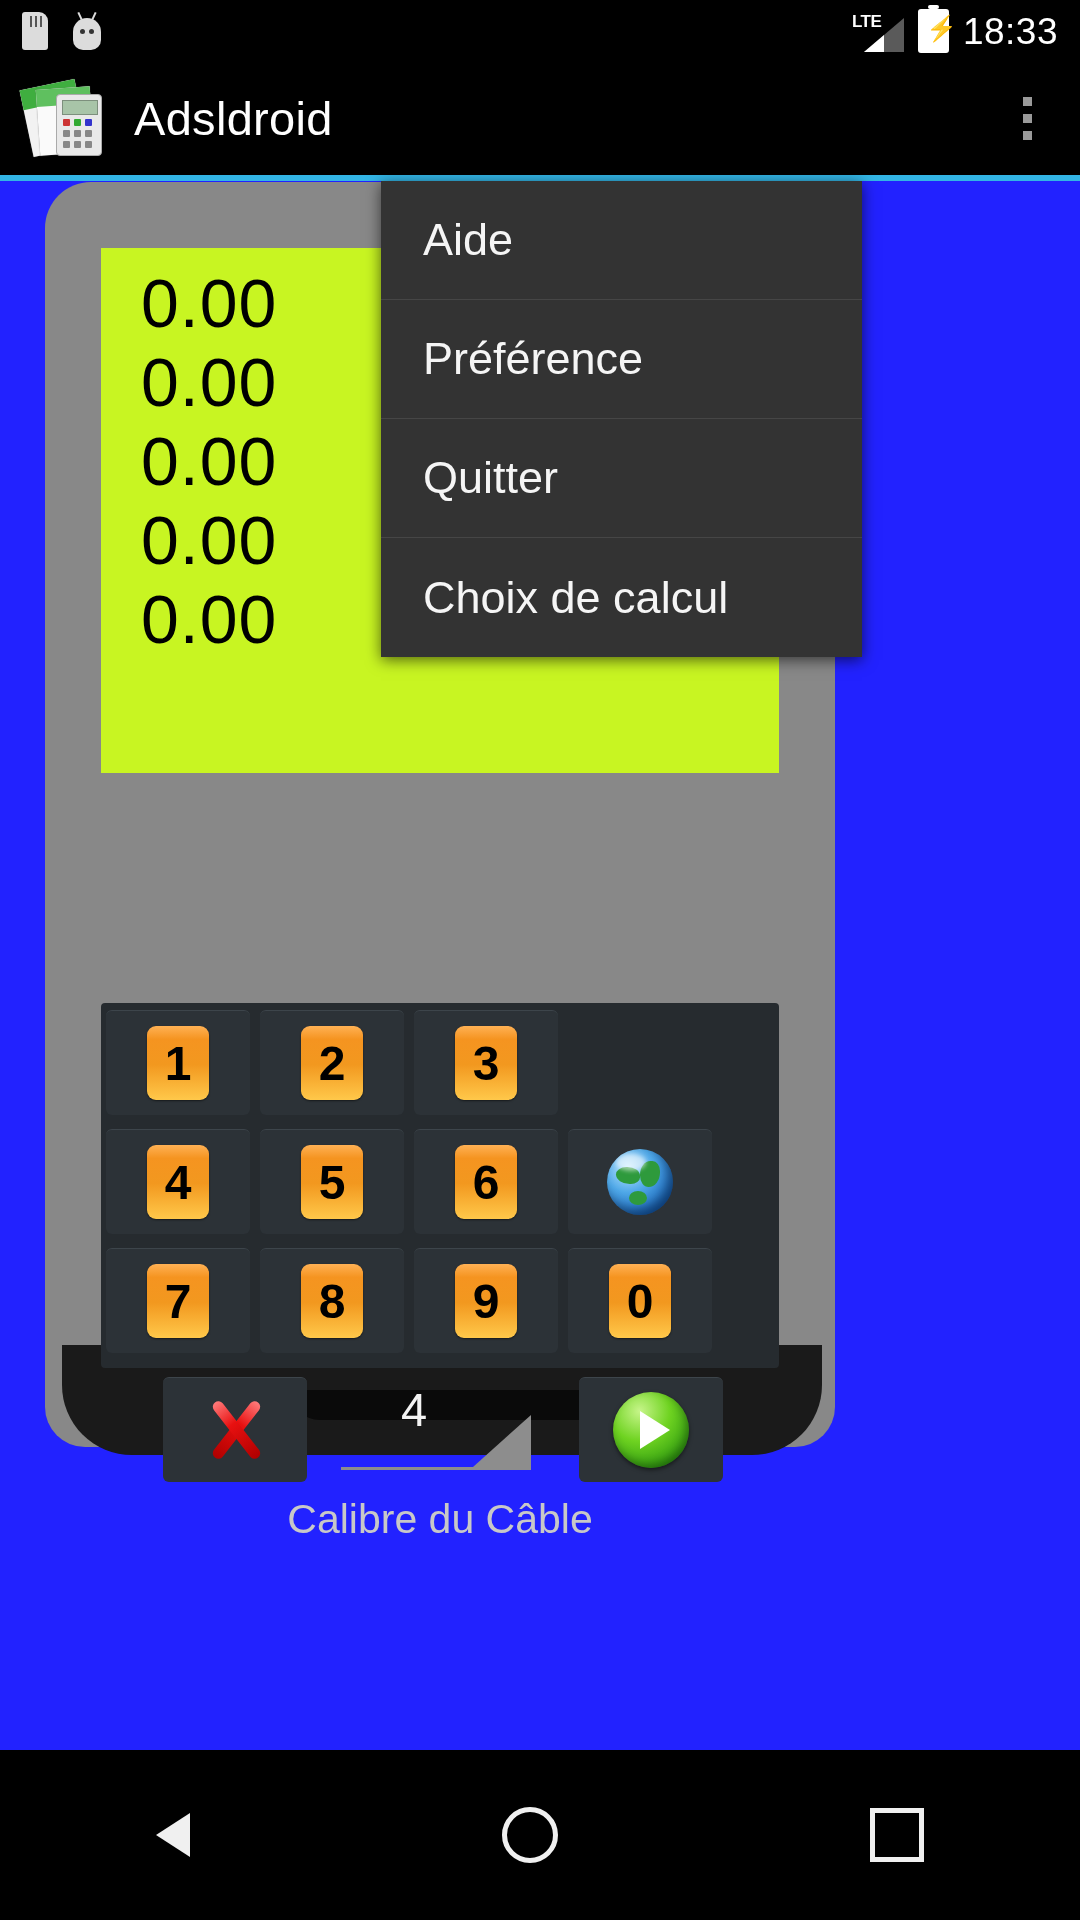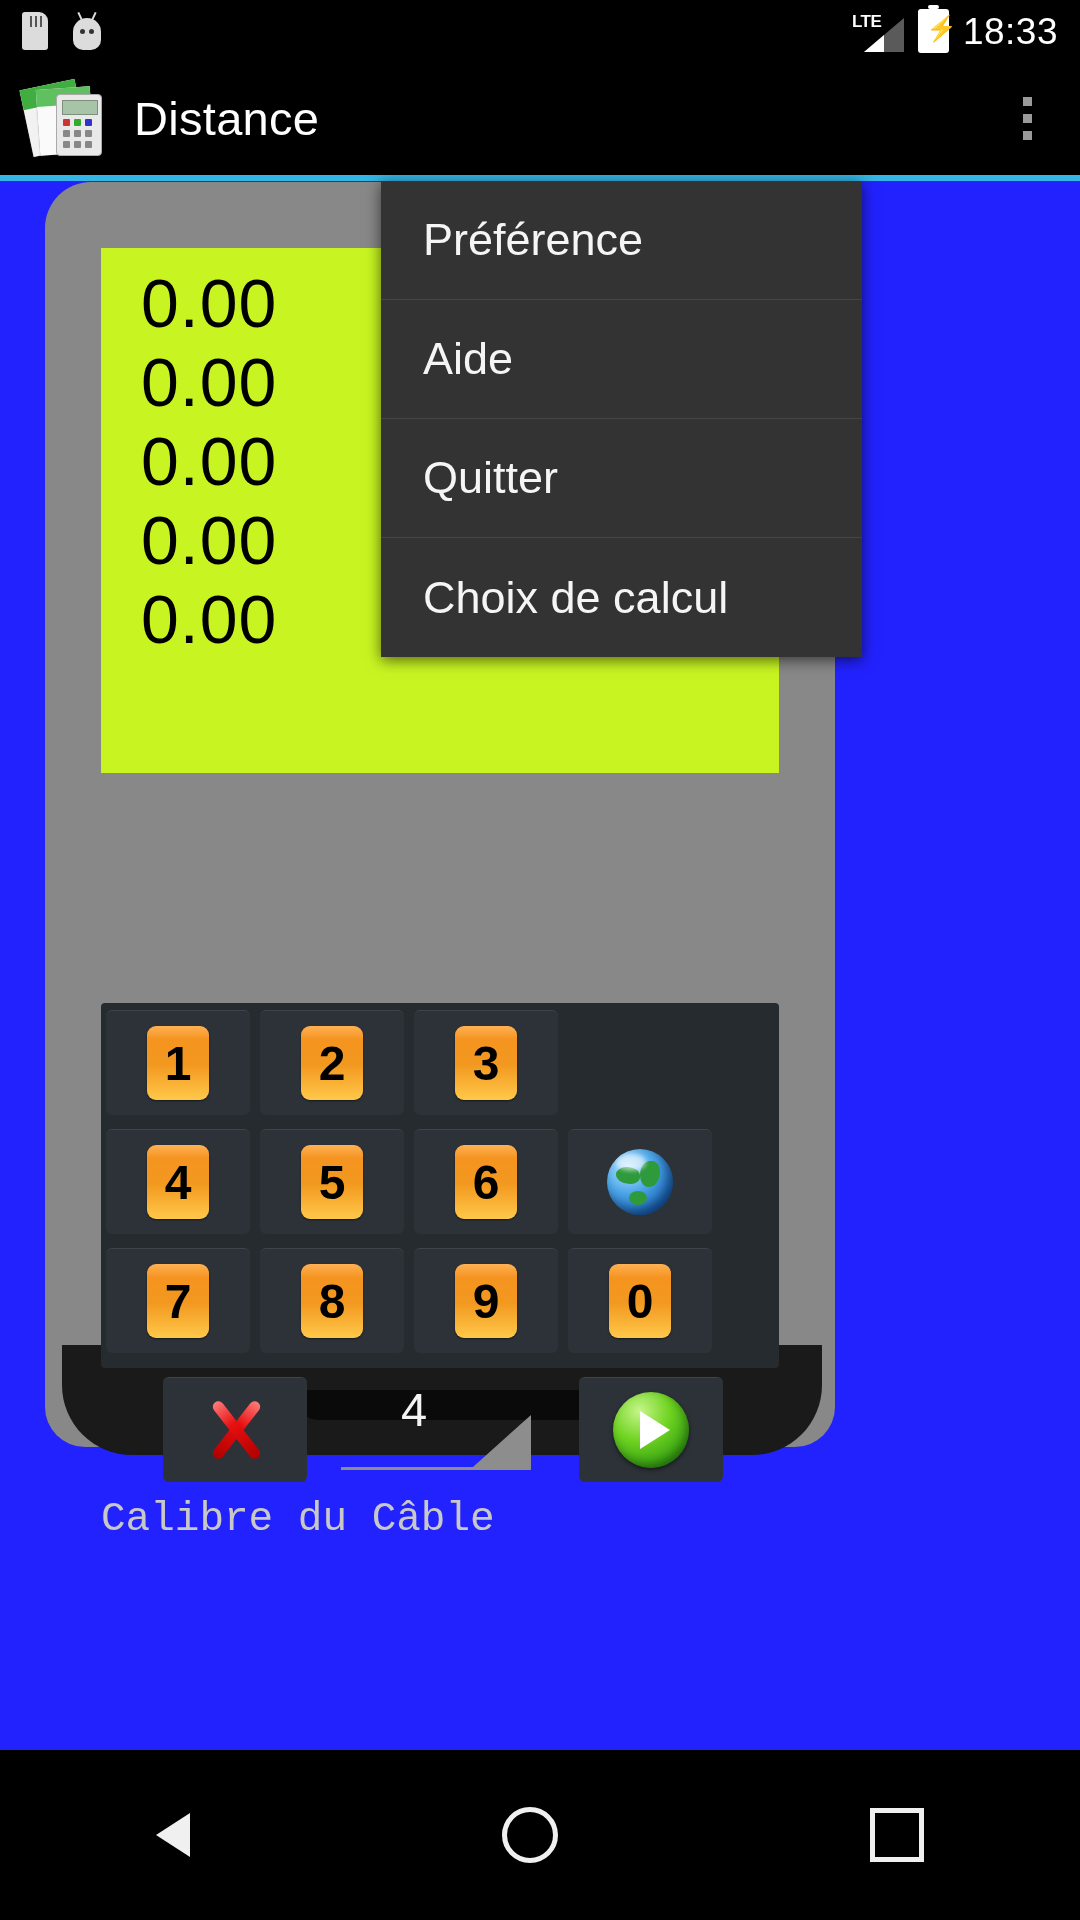--- a/index.html
+++ b/index.html
@@ -112,22 +112,22 @@
      background:radial-gradient(circle at 35% 25%,#c7f58a 0%,#6fd321 40%,#2e9a10 80%,#1d6c08 100%);
      box-shadow:0 2px 4px rgba(0,0,0,.5),inset -3px -4px 8px rgba(0,0,0,.3);
      display:flex;align-items:center;justify-content:center;}
   .playbtn .tri{width:0;height:0;border-left:30px solid #fff;border-top:19px solid transparent;
      border-bottom:19px solid transparent;margin-left:8px;}
   #spinner{position:absolute;left:240px;top:6px;width:190px;height:108px;}
   #spinner-val{position:absolute;left:60px;top:8px;color:#f2f2f2;font-size:47px;}
   #spinner-line{position:absolute;left:0;bottom:12px;width:190px;height:3px;background:#8d8d8d;}
   #spinner-tri{position:absolute;right:0;bottom:15px;width:0;height:0;
      border-left:58px solid transparent;border-bottom:52px solid #8d8d8d;}
-  #calibre-label{position:absolute;left:0;top:128px;width:678px;text-align:left;
-     color:#c8c8c8;font-size:41px;font-family:Liberation Mono, monospace;}
+  #calibre-label{position:absolute;left:0;top:128px;width:678px;text-align:center;
+     color:#c8c8c8;font-size:41px;}
 
   
   #menu{position:absolute;left:381px;top:181px;width:481px;background:#333333;
         box-shadow:0 3px 14px rgba(0,0,0,.6);}
   .menu-item{height:119px;display:flex;align-items:center;padding-left:42px;box-sizing:border-box;
         color:#f5f5f5;font-size:45px;border-bottom:1px solid #464646;}
   .menu-item:last-child{border-bottom:none;}
 
   
   #navbar{position:absolute;left:0;bottom:0;width:1080px;height:170px;background:#000;
@@ -178,21 +178,21 @@
         <span class="k" style="left:17px;top:24px;background:#3a3;"></span>
         <span class="k" style="left:28px;top:24px;background:#33c;"></span>
         <span class="k" style="left:6px;top:35px;background:#888;"></span>
         <span class="k" style="left:17px;top:35px;background:#888;"></span>
         <span class="k" style="left:28px;top:35px;background:#888;"></span>
         <span class="k" style="left:6px;top:46px;background:#888;"></span>
         <span class="k" style="left:17px;top:46px;background:#888;"></span>
         <span class="k" style="left:28px;top:46px;background:#888;"></span>
       </span>
     </div>
-    <div id="app-title">Distance</div>
+    <div id="app-title">Adsldroid</div>
     <div id="overflow">
       <span></span>
         <span></span>
         <span></span>
     </div>
   </div>
   <div id="accent"></div>
 
   <div id="phone"></div>
   <div id="phone-shadow"></div>
@@ -276,22 +276,22 @@
     <div class="ctrlcell" id="go-cell">
       <span class="playbtn">
           <span class="tri"></span>
         </span>
     </div>
 
     <div id="calibre-label">Calibre  du Câble</div>
   </div>
 
   <div id="menu">
+    <div class="menu-item">Aide</div>
     <div class="menu-item">Préférence</div>
-    <div class="menu-item">Aide</div>
     <div class="menu-item">Quitter</div>
     <div class="menu-item">Choix de calcul</div>
   </div>
 
   <div id="navbar">
     <span class="nav-back"></span>
     <span class="nav-home"></span>
     <span class="nav-recent"></span>
   </div>
 

